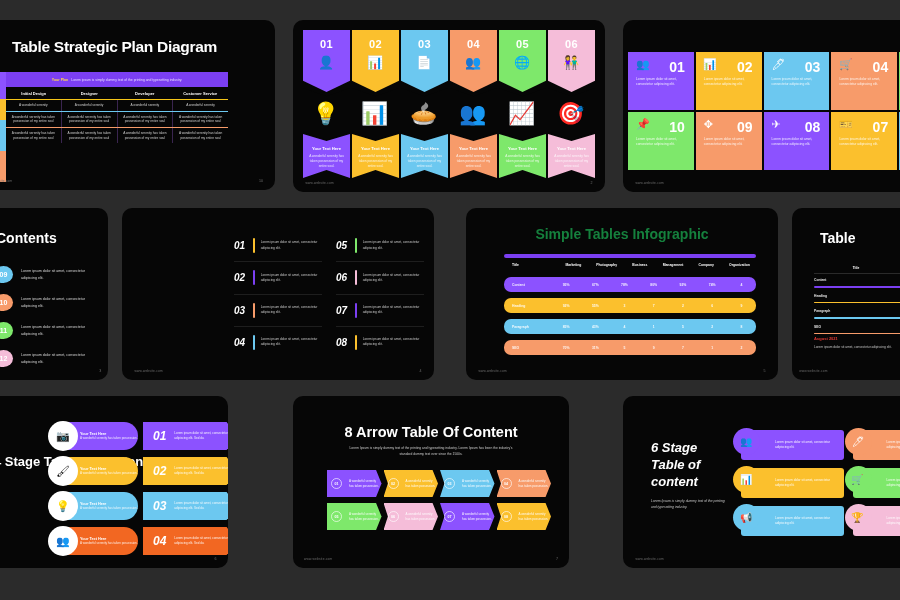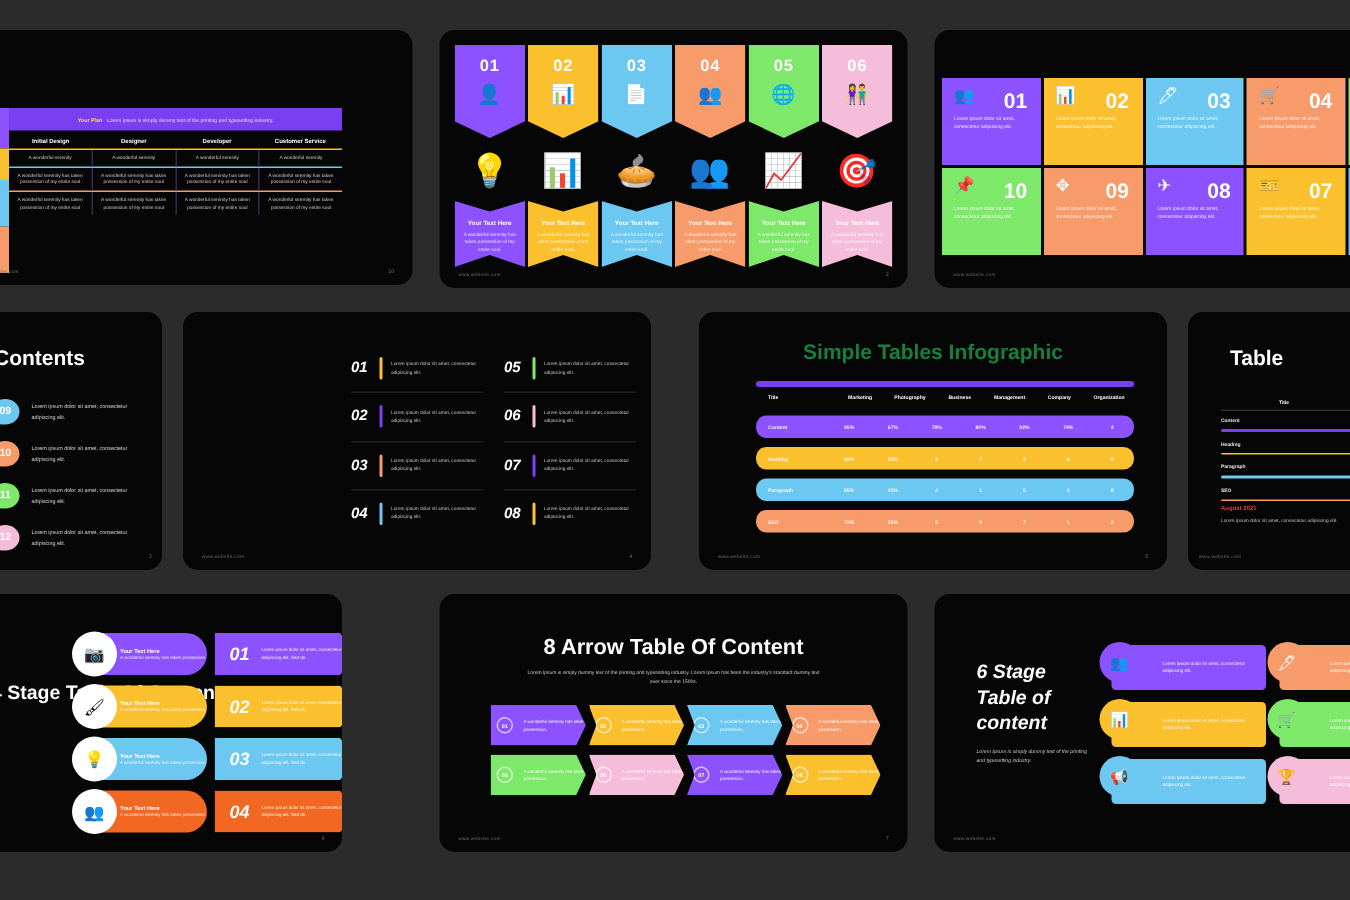--- a/index.html
+++ b/index.html
@@ -121,21 +121,21 @@
                     background:#fff; display:flex; align-items:center; justify-content:center; font-size: 11px; }
   #s8 .pill h5 { font-size: 3.8px; font-weight:700; color:#fff; }
   #s8 .pill p { font-size: 3px; color: rgba(255,255,255,.85); line-height:1.5; }
   #s8 .right { position:absolute; left: 205px; right: -10px; top: 26px; display:flex; flex-direction:column; gap: 7px; }
   #s8 .arw { height: 28px; display:flex; align-items:center; padding-left: 10px; gap: 8px;
              clip-path: polygon(0 0, 88% 0, 100% 50%, 88% 100%, 0 100%); }
   #s8 .arw .n { font-size: 12px; font-weight:700; color:#fff; font-style:italic; }
   #s8 .arw p { font-size: 3px; line-height:1.55; color:rgba(255,255,255,.9); }
 
   
-  #s9 { left: 293px; top: 396px; width: 312px; height: 172px; }
+  #s9 { left: 293px; top: 396px; width: 276px; height: 172px; }
   #s9 .title { position:absolute; top: 28px; left:0; right:0; text-align:center; font-size: 14.5px; font-weight:700; color:#fff; }
   #s9 .sub { position:absolute; top: 50px; left: 56px; right: 56px; text-align:center; font-size: 3.3px; line-height:1.8; color:#cacaca; }
   #s9 .rows { position:absolute; left: 34px; right: 18px; top: 74px; display:flex; flex-direction:column; gap: 6px; }
   #s9 .rw { display:flex; gap: 2px; }
   #s9 .ar { flex:1; height: 27px; display:flex; align-items:center; padding-left: 22px; position:relative;
             clip-path: polygon(0 0, 90% 0, 100% 50%, 90% 100%, 0 100%, 8% 50%); }
   #s9 .ar:first-child { clip-path: polygon(0 0, 90% 0, 100% 50%, 90% 100%, 0 100%); }
   #s9 .ar .bdg { position:absolute; left: 4px; top: 8px; width: 11px; height: 11px; border-radius:50%;
                  border: .8px solid rgba(255,255,255,.65); display:flex; align-items:center; justify-content:center;
                  font-size: 3.6px; font-weight:700; color:#fff; }
@@ -155,20 +155,21 @@
   #s10 .tag .pin:after { content:""; position:absolute; left: 8px; bottom: -5px; width: 10px; height: 10px;
                    background: inherit; transform: rotate(45deg); z-index:-1; }
   #s10 .tag p { font-size: 3.1px; line-height:1.6; color: rgba(255,255,255,.9); }
 </style>
 </head>
 <body>
 
 <div class="stage">
 
   <div class="slide" id="s1">
+    <div class="title">Table Strategic Plan Diagram</div>
     <div class="tbl">
       <div class="yearcol" id="s1-years">
           <div class="ycell big" style="background: rgb(140, 82, 255);">2021</div>
           <div class="ycell" style="background: rgb(251, 192, 45); height: 21px;">January 2021</div>
           <div class="ycell" style="background: rgb(108, 200, 240); height: 31px;">February 2021</div>
           <div class="ycell" style="background: rgb(247, 155, 106); height: 31px;">March 2021</div>
         </div>
       <div class="grid">
         <div class="planbar">
           <b>Your Plan</b>

